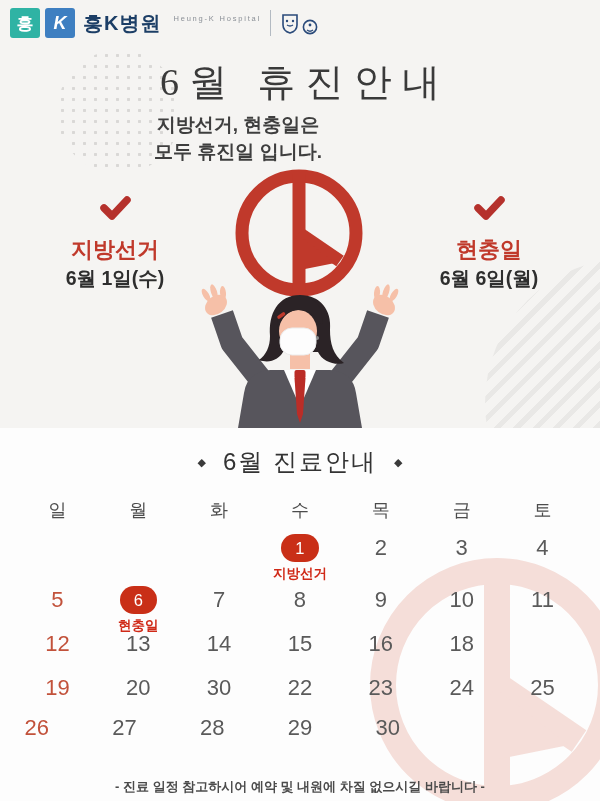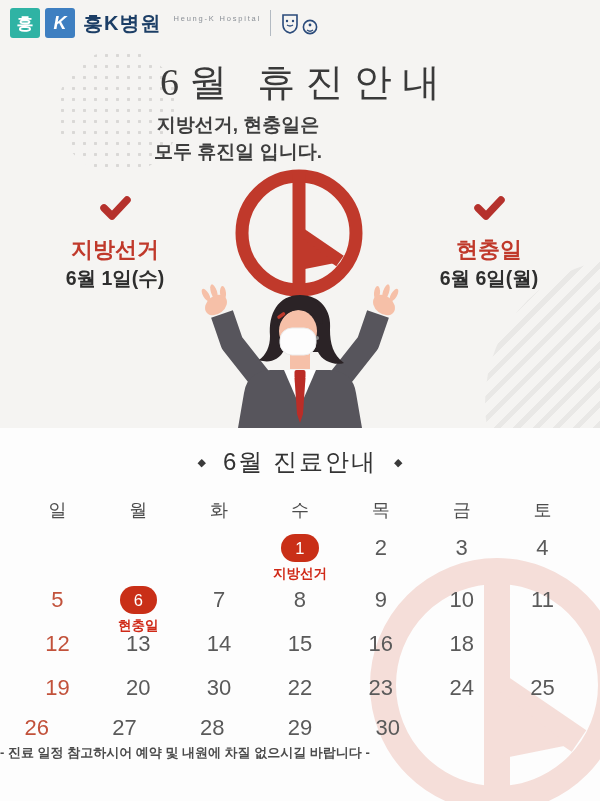--- a/index.html
+++ b/index.html
@@ -59,21 +59,21 @@
   .cal-row:nth-child(4) { top:244px; }
   .cal-row:nth-child(5) { top:284px;gap:48px; }
   .cal-cell { width:80.857px; display:flex; flex-direction:column; align-items:center; }
   .cal-cell.hdr { font-size:18px; color:#4c4c4c; }
   .day-num { height:32px; line-height:32px; font-size:22px; color:#5a5a5a; }
   .day-num.sun { color:#c2523b; }
   .day-badge { height:28px; line-height:28px; padding:0 14px; margin-top:2px; border-radius:15px;
     background:#c92f17; color:#fff; font-size:16.5px; }
   .day-label { margin-top:3px; font-size:13.5px; font-weight:bold; color:#d02a18; }
 
-  .cal-footer { position:absolute; left:0; top:316px; width:600px; 
+  .cal-footer { position:absolute; left:0; top:350px; width:600px; text-align:center;
     font-size:13px; font-weight:600; color:#4b4b4b; z-index:1; }
 </style>
 </head>
 <body>
 
 <div class="poster">
 
   <div class="top-section">
 
     <div class="deco-dots"></div>

